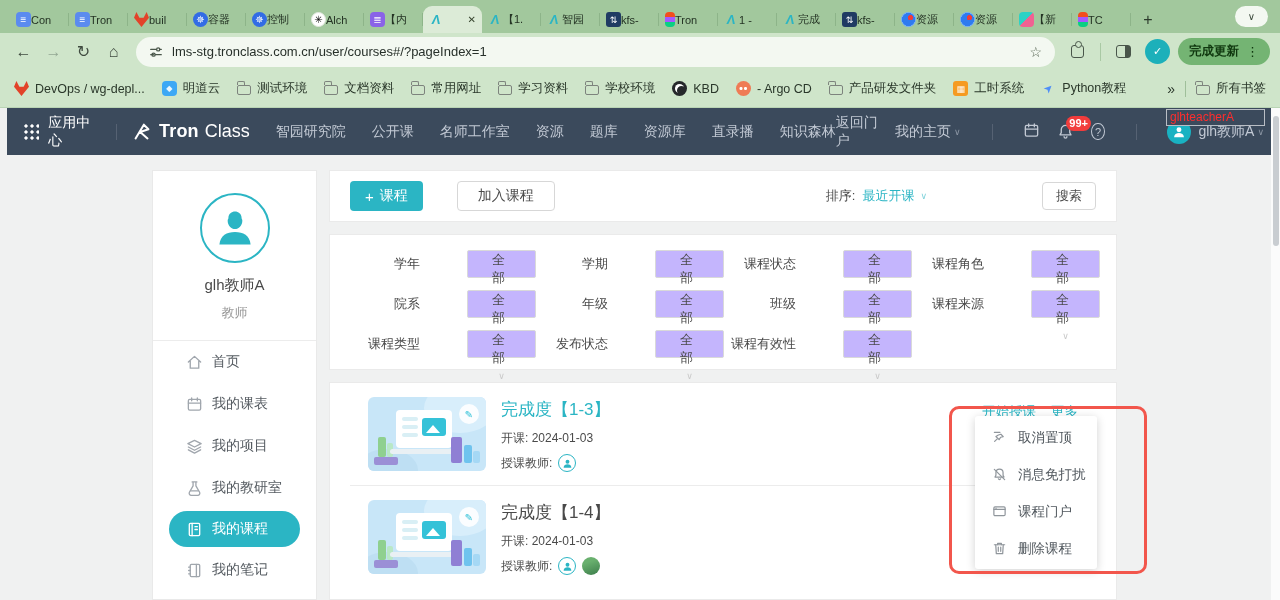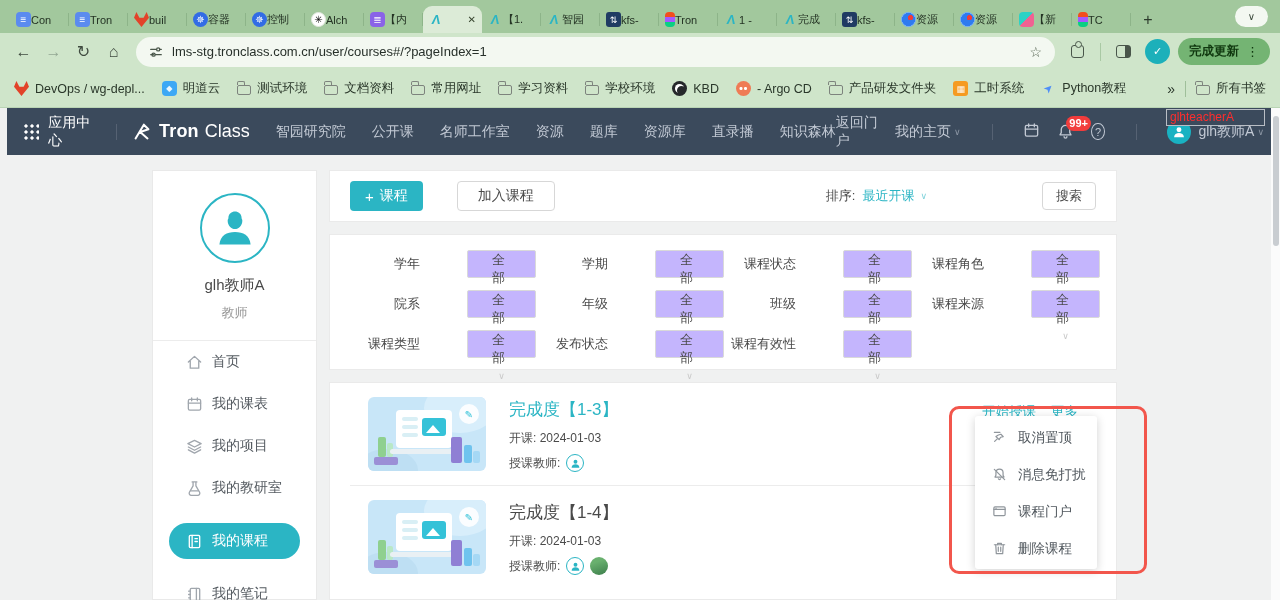--- a/index.html
+++ b/index.html
@@ -81,21 +81,21 @@
   
   .side-card { position:absolute; left:152px; top:170px; width:165px; bottom:0; background:#fff; border:1px solid #e9e9e9; }
   .profile { text-align:center; padding-top:22px; }
   .p-avatar { width:70px; height:70px; border-radius:50%; border:2px solid #2bb5c4; margin:0 auto; display:flex; align-items:center; justify-content:center; background:#fff; }
   .p-name { margin-top:13px; font-size:15px; color:#4a4a4a; }
   .p-role { margin-top:9px; font-size:13px; color:#999; padding-bottom:18px; }
   .side-divider { border-top:1px solid #ececec; }
   .side-section { font-size:13px; color:#8a9097; padding:17px 0 0 20px; }
   .s-item { height:42px; display:flex; align-items:center; gap:9px; padding-left:33px; font-size:14px; color:#555b61; cursor:pointer; }
   .s-item svg { width:17px; height:17px; stroke:#a0a6ad; fill:none; stroke-width:1.4; stroke-linecap:round; stroke-linejoin:round; flex:none; }
-  .s-item.active { margin:14px 16px; height:36px; border-radius:18px; background:#2bb5c4; color:#fff; padding-left:17px; }
+  .s-item.active { margin:2px 16px; height:36px; border-radius:18px; background:#2bb5c4; color:#fff; padding-left:17px; }
   .s-item.active svg { stroke:#fff; }
 
   
   .card { position:absolute; background:#fff; border:1px solid #eaeaea; }
   .toolbar-card { left:329px; top:170px; width:788px; height:52px; display:flex; align-items:center; padding:0 20px; }
   .btn-primary { height:30px; background:#2bb5c4; color:#fff; border:none; border-radius:4px; display:flex; align-items:center; gap:6px; padding:0 15px; font-size:14px; cursor:pointer; }
   .btn-plus { font-size:15px; }
   .btn-outline { height:30px; border:1px solid #d7d7d7; border-radius:4px; background:#fff; display:flex; align-items:center; padding:0 20px; font-size:14px; color:#4a4a4a; margin-left:34px; cursor:pointer; }
   .sort-group { margin-left:auto; display:flex; align-items:center; gap:7px; font-size:13px; color:#4a4a4a; }
   .sort-value { color:#2bb5c4; display:flex; align-items:center; gap:3px; cursor:pointer; }
@@ -106,21 +106,21 @@
   .search-btn { height:28px; border:1px solid #d7d7d7; border-radius:4px; background:#fff; font-size:13px; color:#4a4a4a; padding:0 13px; margin-left:7px; cursor:pointer; }
 
   .filter-card { left:329px; top:234px; width:788px; height:136px; padding:15px 18px; display:flex; flex-direction:column; gap:12px; }
   .f-row { display:flex; }
   .ff { display:flex; align-items:center; width:188px; flex:none;gap:40px; }
   .ff-label { width:72px; flex:none; text-align:right; font-size:13px; color:#4a4a4a; margin-right:7px; white-space:nowrap; }
   .sel { width:100px; height:28px; border:1px solid #d9d9d9; border-radius:2px; background:#c4b5fd; display:flex; align-items:center; justify-content:space-between; padding:0 24px; font-size:13px; color:#4a4a4a; cursor:pointer;flex-direction:column; }
   .sel-caret::before { content:"∨"; font-size:9px; color:#c9c9c9; }
 
   .course-card { left:329px; top:382px; width:788px; height:218px; padding:0 20px; overflow:hidden; }
-  .course-row { display:flex; padding:14px 18px 13px;gap:8px; }
+  .course-row { display:flex; padding:14px 18px 13px; }
   .course-row.second { border-top:1px solid #ececec; }
   .c-info { margin-left:15px; padding-top:1px; }
   .c-title { font-size:17px; font-weight:500; color:#4a4a4a; cursor:pointer; }
   .c-title.hot { color:#2bb5c4; }
   .c-meta { font-size:12px; color:#4a4a4a; margin-top:9px; }
   .c-teach { font-size:12px; color:#4a4a4a; margin-top:7px; display:flex; align-items:center; gap:6px; }
   .t-avatar { width:18px; height:18px; border-radius:50%; border:1.5px solid #2bb5c4; background:#fff; display:flex; align-items:center; justify-content:center; flex:none; }
   .t-avatar.green { border:none; background:linear-gradient(160deg,#69b06e 30%,#3c7d4b); }
   .c-actions { margin-left:auto; display:flex; gap:15px; padding-top:6px; font-size:13.5px; color:#2bb5c4; }
   .c-actions span { cursor:pointer; white-space:nowrap; }

